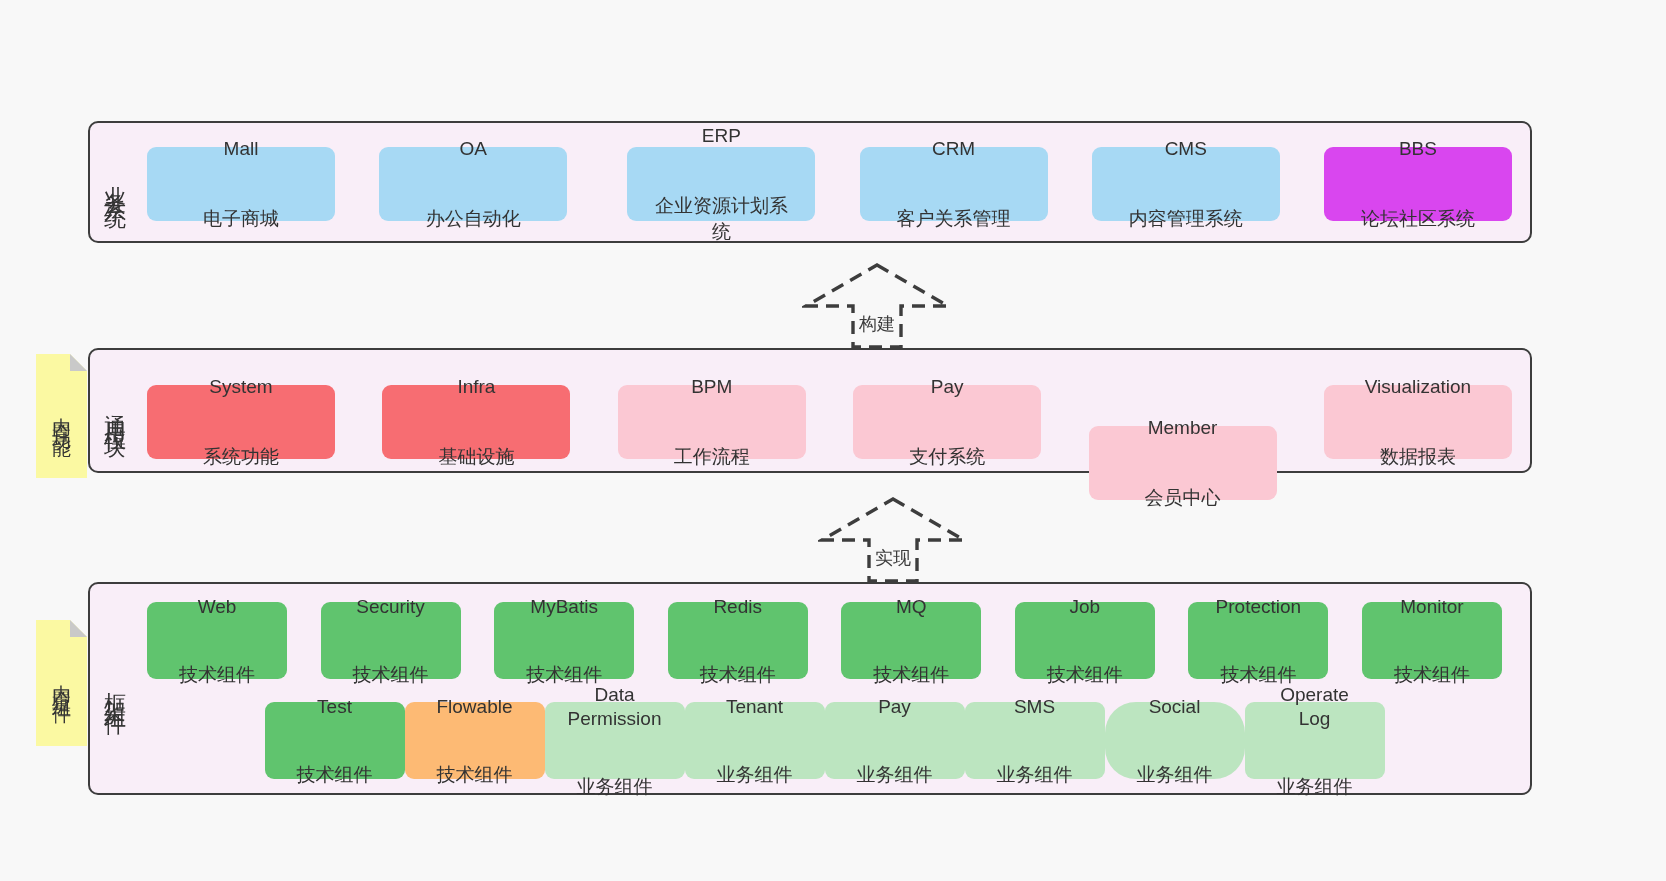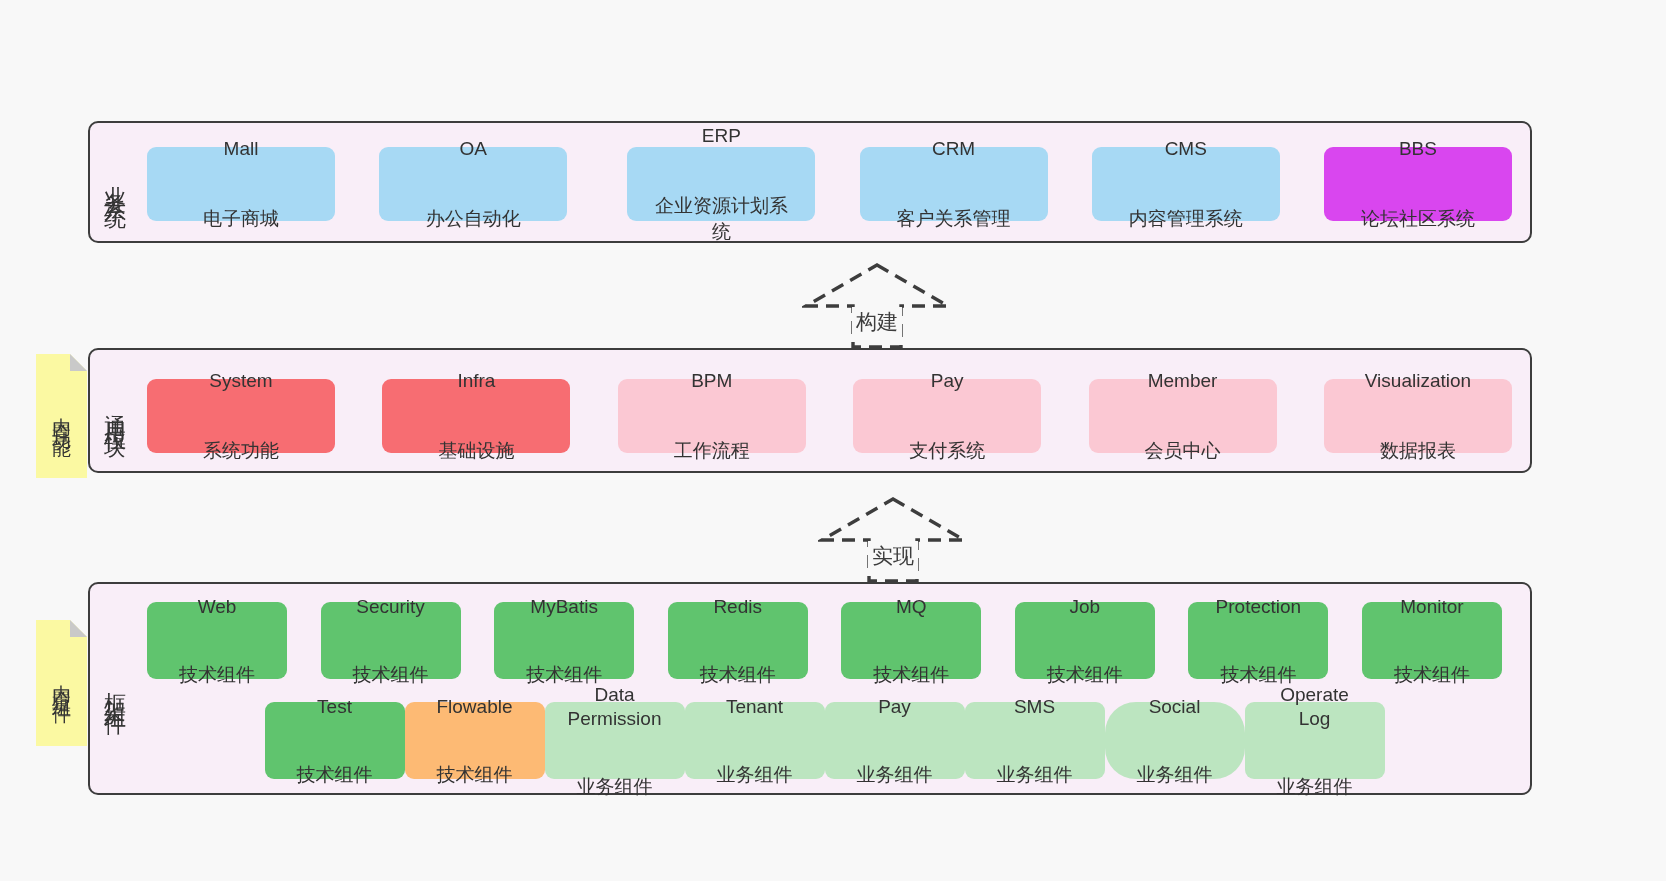--- a/index.html
+++ b/index.html
@@ -39,21 +39,21 @@
   }
 
   
   .row {
     position: absolute;
     display: flex;
     justify-content: space-between;
   }
   .row6 { left: 57px; right: 18px; }
   #panel-business .row6 { top: 24px; }
-  #panel-common   .row6 { top: 29px; }
+  #panel-common   .row6 { top: 35px; }
   .row6 .box { width: 188px; height: 74px; }
 
   .row8 { left: 57px; right: 28px; }
   .row8.first  { top: 18px;  }
   .row8.second { top: 118px; justify-content: center; }
   .row8 .box { width: 140px; height: 77px; }
 
   .box {
     display: flex;
     flex-direction: column;
@@ -104,21 +104,21 @@
   #arrow-build     { left: 802px; top: 262px; }
   #arrow-implement { left: 818px; top: 496px; }
   .arrow svg { display: block; width: 150px; height: 88px; }
   .arrow-label {
     position: absolute;
     left: 50%;
     bottom: 13px;
     transform: translateX(-50%);
     background: #f8f8f8;
     padding: 1px 4px;
-    font-size: 21px;
+    font-size: 18px;
     white-space: nowrap;
     color: #3d3d3d;
   }
 </style>
 </head>
 <body>
 
 <div class="panel" id="panel-business">
   <span class="side-label">业务系统</span>
   <div class="row row6">
@@ -172,21 +172,21 @@
         <div>基础设施</div>
       </div>
       <div class="box" style="background: rgb(251, 200, 211);">
         <div>BPM</div>
         <div>工作流程</div>
       </div>
       <div class="box" style="background: rgb(251, 200, 211);">
         <div>Pay</div>
         <div>支付系统</div>
       </div>
-      <div class="box" style="background: rgb(251, 200, 211);">
+      <div class="box" style="background: rgb(251, 200, 211); margin-top: 41px;">
         <div>Member</div>
         <div>会员中心</div>
       </div>
       <div class="box" style="background: rgb(251, 200, 211);">
         <div>Visualization</div>
         <div>数据报表</div>
       </div>
     </div>
 </div>
 

